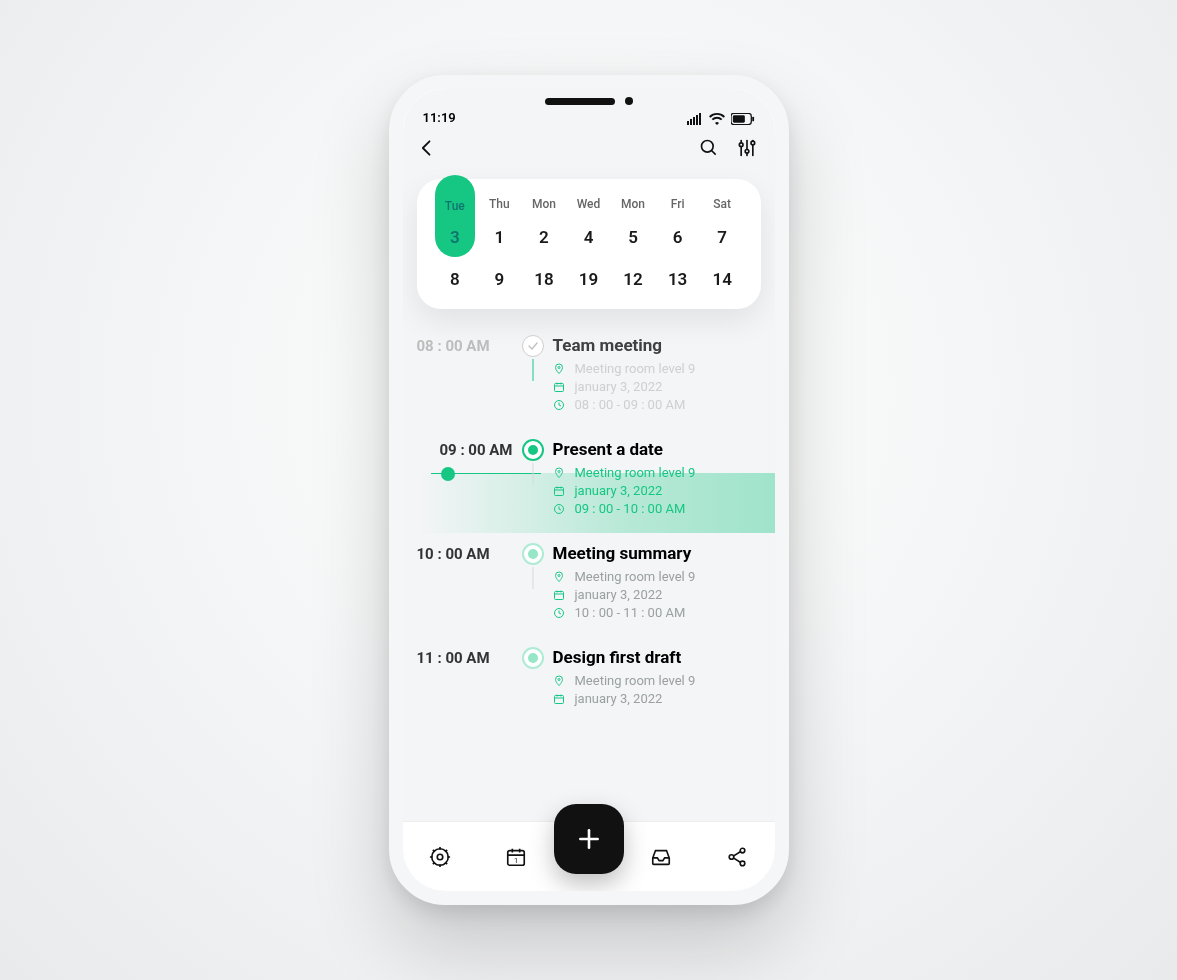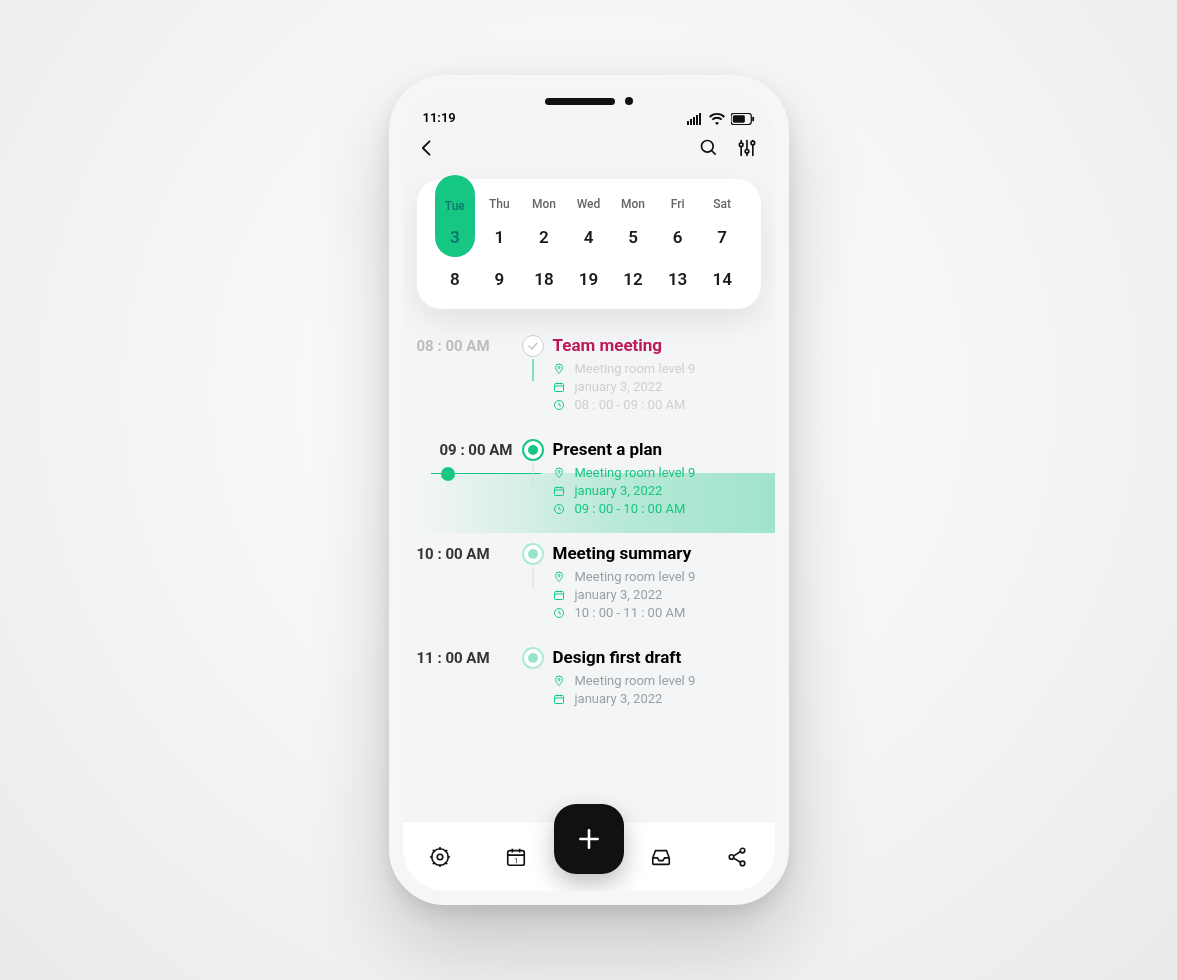--- a/index.html
+++ b/index.html
@@ -68,21 +68,21 @@
   .node .circle { width:22px; height:22px; border-radius:50%; background:#fff; display:flex; align-items:center; justify-content:center; }
   .circle.done { border:1.5px solid #cfcfcf; }
   .circle.done svg { stroke:#bfbfbf; }
   .circle.active-outer { border:2px solid #16c784; }
   .circle.active-outer .inner { width:10px; height:10px; border-radius:50%; background:#16c784; }
   .circle.upcoming { border:2px solid rgba(22,199,132,.35); }
   .circle.upcoming .inner { width:10px; height:10px; border-radius:50%; background:rgba(22,199,132,.45); }
   .vline { position:absolute; top:24px; bottom:-24px; left:50%; width:1px; background:#d9d9d9; transform:translateX(-50%); }
   .vline.accent { background:#16c784; }
   .event h4 { font-size:17px; font-weight:700; margin-bottom:6px; }
-  .row.faded .event h4 { color:#be185d; }
+  .row.faded .event h4 { color:#404040; }
   .row.faded .meta { color:#cfcfcf; }
   .meta { display:flex; align-items:center; gap:10px; font-size:13px; color:#9aa0a3; margin:3px 0; }
   .meta svg { flex:0 0 auto; }
   .meta.accent { color:#16c784; }
   .meta.accent svg { stroke:#16c784; fill:none; }
 
   .now-line { position:absolute; left:14px; right:0; height:1px; background:linear-gradient(90deg,#16c784 0,#16c784 110px,transparent 110px); }
   .now-dot { position:absolute; width:14px; height:14px; border-radius:50%; background:#16c784; left:24px; top:-6px; }
   .highlight {
     position:absolute; left:14px; right:0; height:60px;
@@ -254,21 +254,21 @@
           <div class="now-dot"></div>
         </div>
         <div class="tlabel" style="position:relative;z-index:2;text-align:right;">09 : 00 AM</div>
         <div class="node" style="position:relative;z-index:2;">
           <div class="circle active-outer">
               <div class="inner"></div>
             </div>
           <div class="vline"></div>
         </div>
         <div class="event" style="position:relative;z-index:2;">
-          <h4>Present a plan</h4>
+          <h4>Present a date</h4>
           <div class="meta accent">
               <svg width="12" height="12" viewBox="0 0 24 24" stroke-width="2">
                 <path d="M12 21s-7-7-7-12a7 7 0 1114 0c0 5-7 12-7 12z"></path>
                 <circle cx="12" cy="9" r="2"></circle>
               </svg>
               <span>Meeting room level 9</span>
             </div>
           <div class="meta accent">
               <svg width="12" height="12" viewBox="0 0 24 24" stroke-width="2">
                 <rect x="3" y="5" width="18" height="16" rx="2"></rect>

